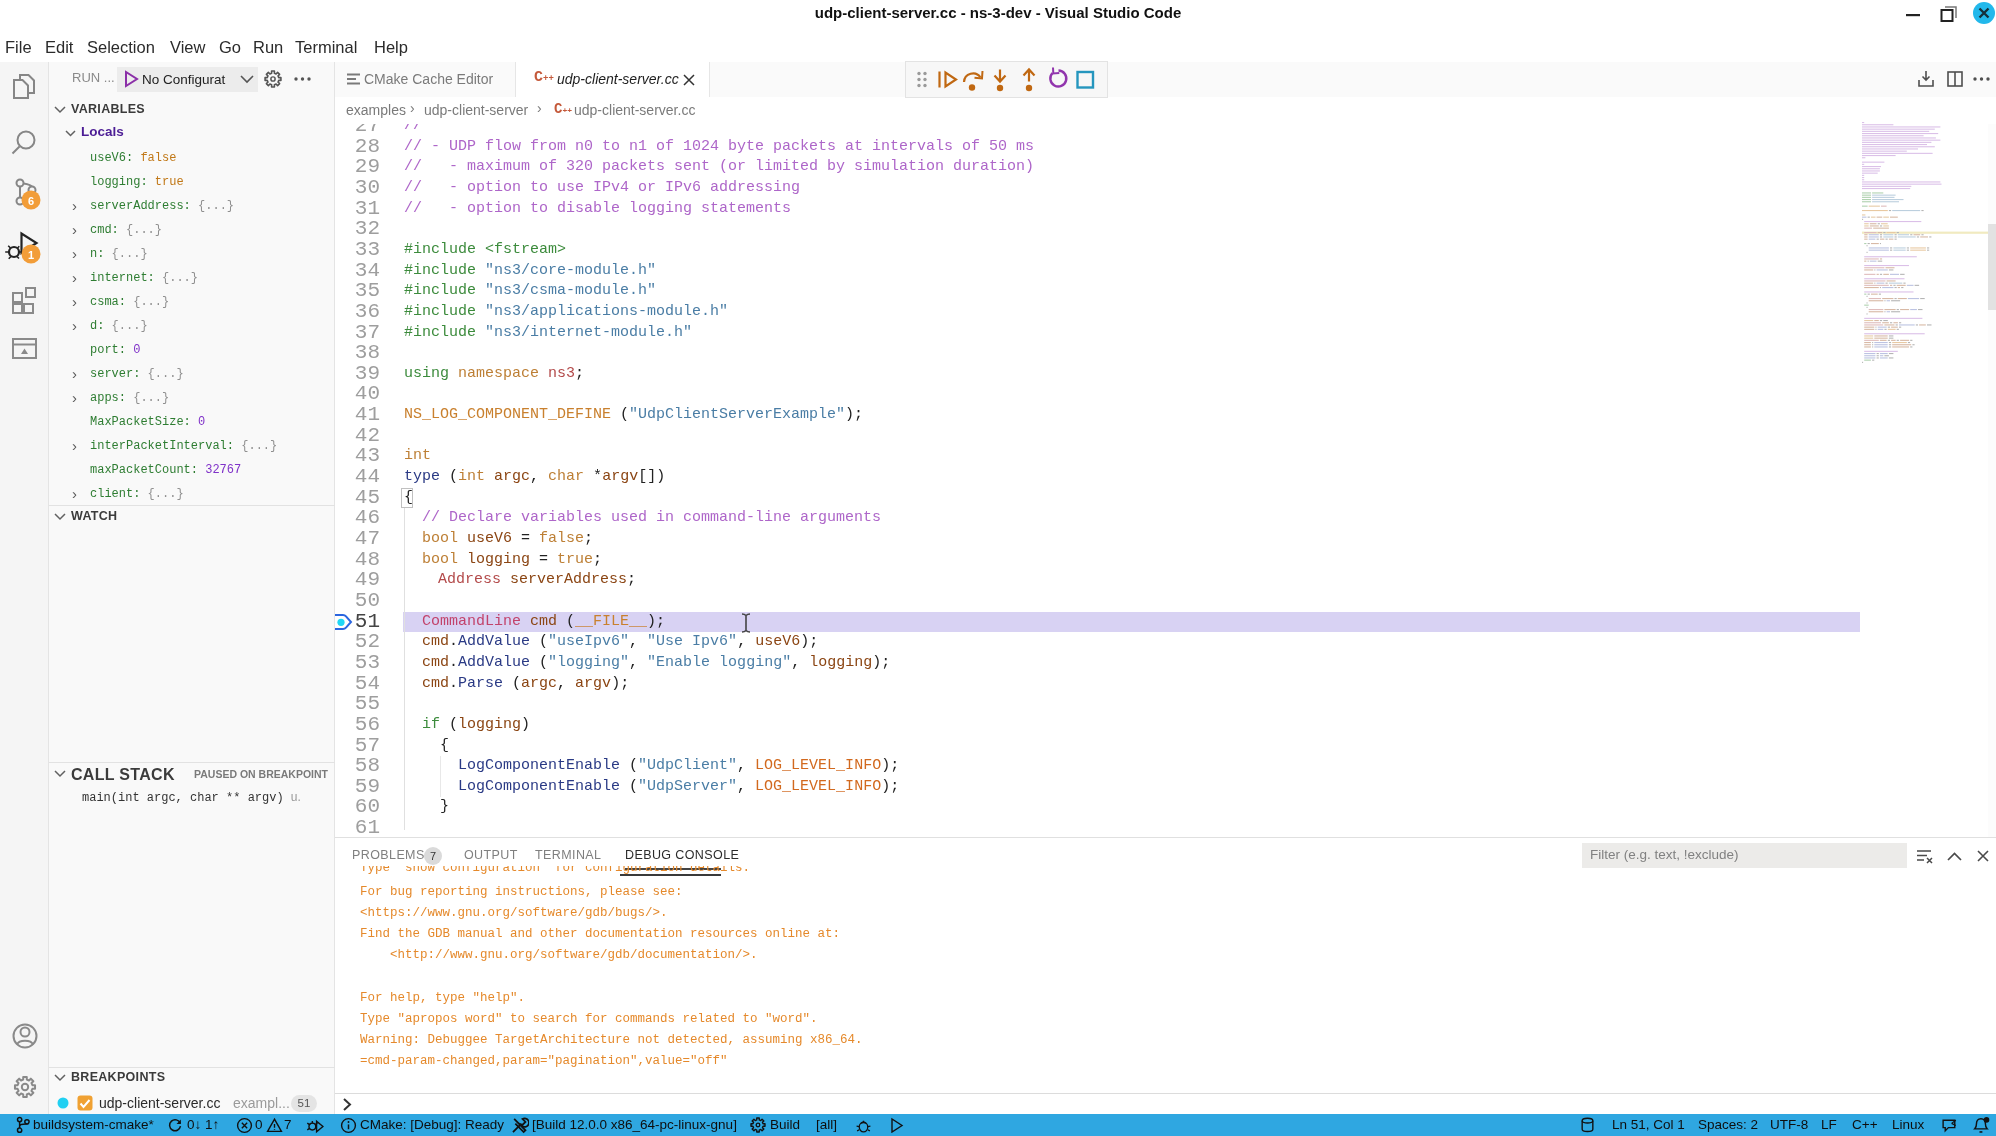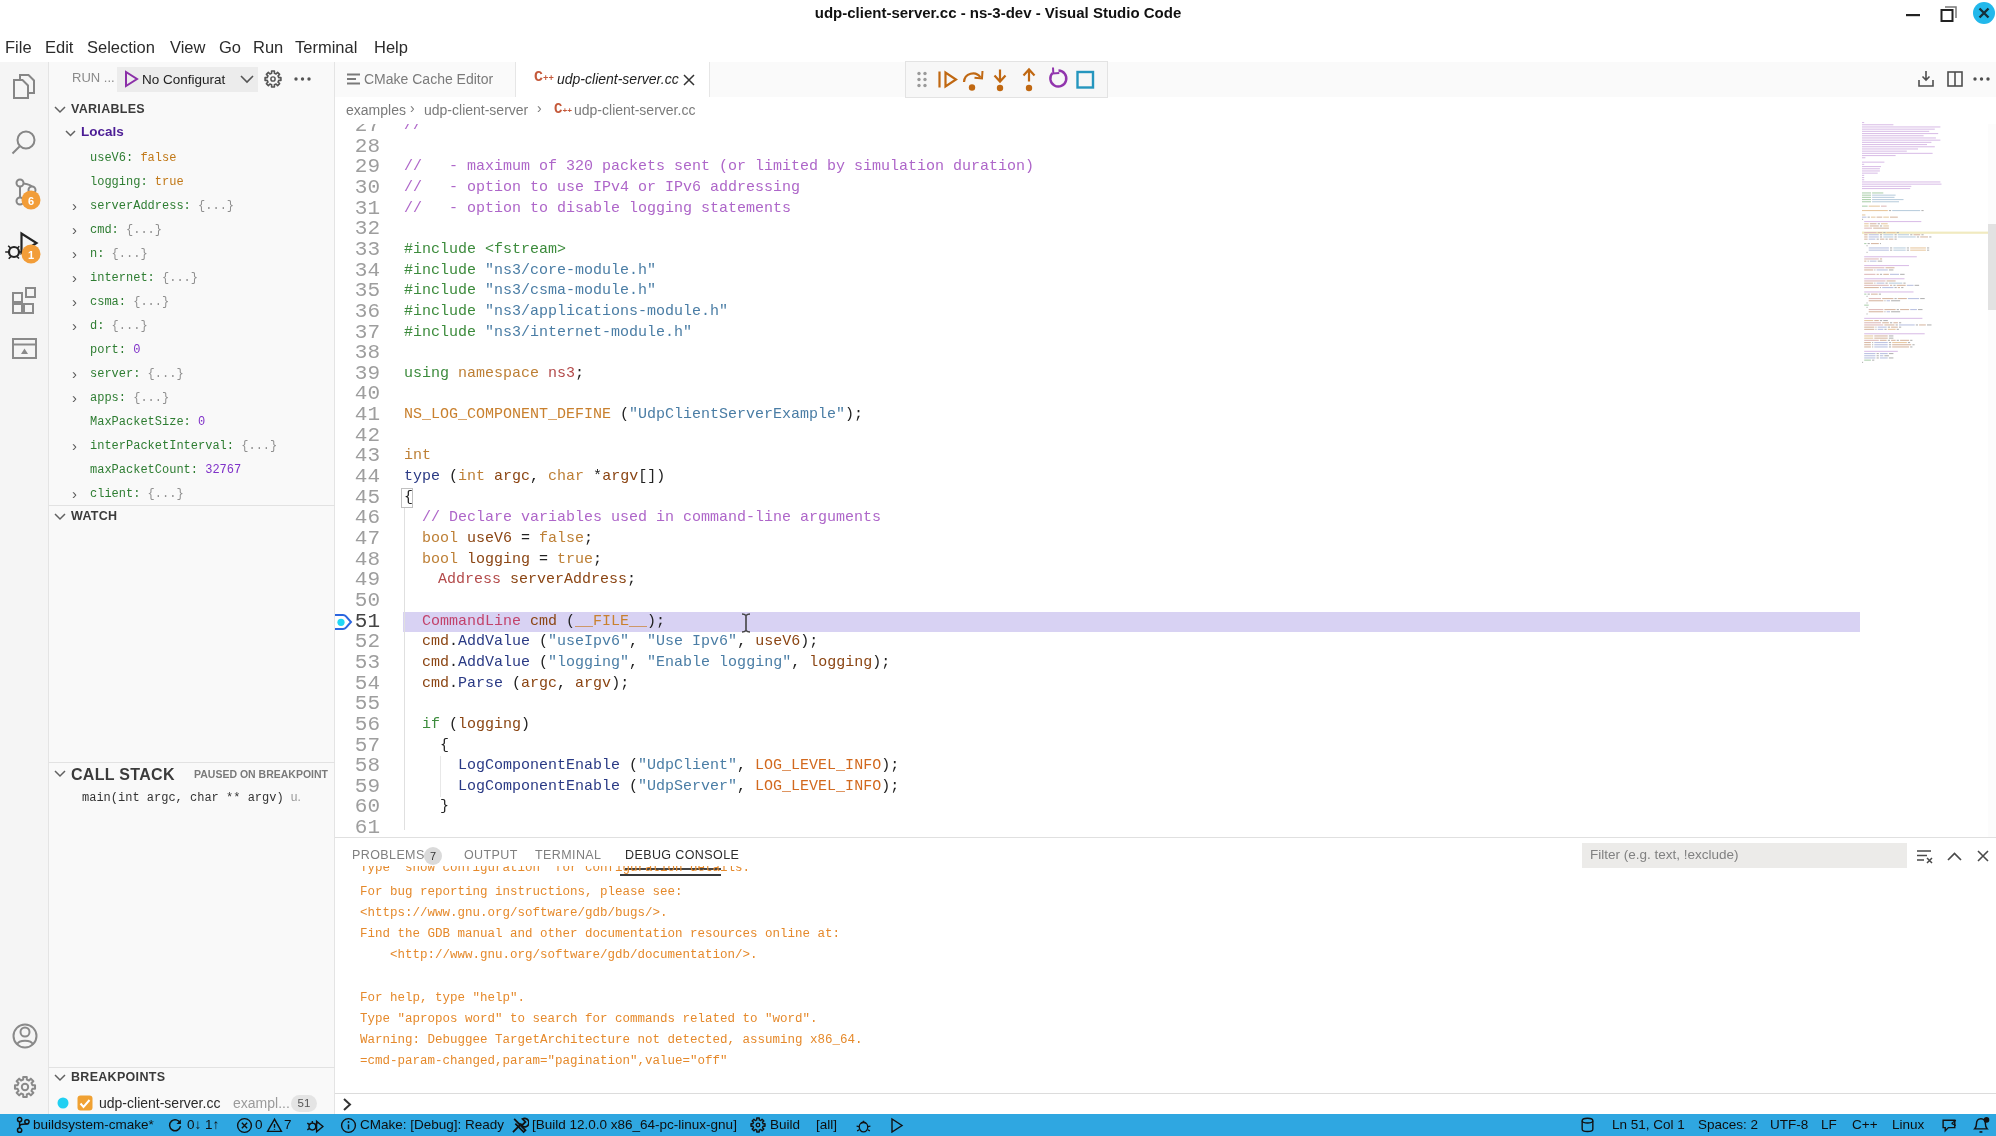--- a/index.html
+++ b/index.html
@@ -309,20 +309,21 @@
     <div class="lnum" style="left:0;top:549.55px;">54</div>
     <div class="lnum" style="left:0;top:570.2px;">55</div>
     <div class="lnum" style="left:0;top:590.85px;">56</div>
     <div class="lnum" style="left:0;top:611.5px;">57</div>
     <div class="lnum" style="left:0;top:632.15px;">58</div>
     <div class="lnum" style="left:0;top:652.8px;">59</div>
     <div class="lnum" style="left:0;top:673.45px;">60</div>
     <div class="lnum" style="left:0;top:694.1px;">61</div>
 
     <div class="codeline" style="left:69px;top:-8px;"><span class="c">//</span></div>
+    <div class="codeline" style="left:69px;top:12.65px;"><span class="c">// - UDP flow from n0 to n1 of 1024 byte packets at intervals of 50 ms</span></div>
     <div class="codeline" style="left:69px;top:33.3px;"><span class="c">//   - maximum of 320 packets sent (or limited by simulation duration)</span></div>
     <div class="codeline" style="left:69px;top:53.95px;"><span class="c">//   - option to use IPv4 or IPv6 addressing</span></div>
     <div class="codeline" style="left:69px;top:74.6px;"><span class="c">//   - option to disable logging statements</span></div>
     <div class="codeline" style="left:69px;top:115.9px;"><span class="g">#include &lt;fstream&gt;</span></div>
     <div class="codeline" style="left:69px;top:136.55px;"><span class="g">#include </span><span class="s">"ns3/core-module.h"</span></div>
     <div class="codeline" style="left:69px;top:157.2px;"><span class="g">#include </span><span class="s">"ns3/csma-module.h"</span></div>
     <div class="codeline" style="left:69px;top:177.85px;"><span class="g">#include </span><span class="s">"ns3/applications-module.h"</span></div>
     <div class="codeline" style="left:69px;top:198.5px;"><span class="g">#include </span><span class="s">"ns3/internet-module.h"</span></div>
     <div class="codeline" style="left:69px;top:239.8px;"><span class="g">using</span><span class="k"> </span><span class="t">namespace</span><span class="k"> </span><span class="ty">ns3</span><span class="k">;</span></div>
     <div class="codeline" style="left:69px;top:281.1px;"><span class="m">NS_LOG_COMPONENT_DEFINE</span><span class="k"> (</span><span class="s">"UdpClientServerExample"</span><span class="k">);</span></div>

